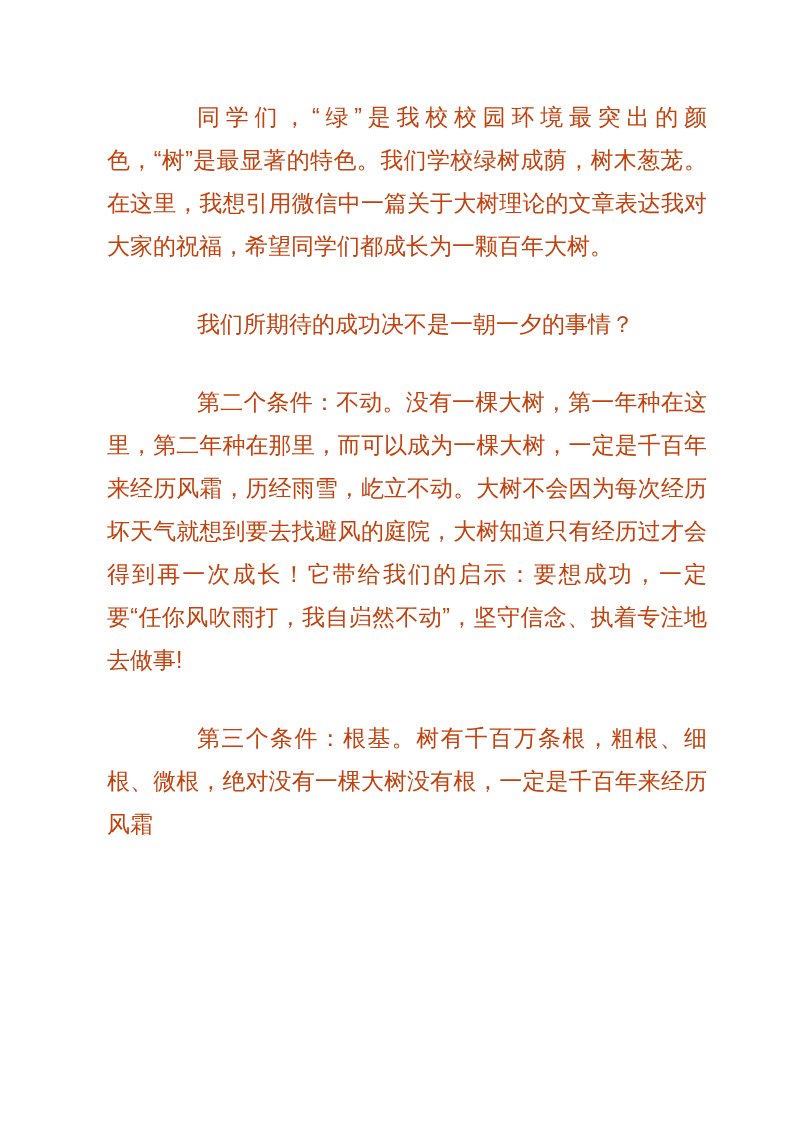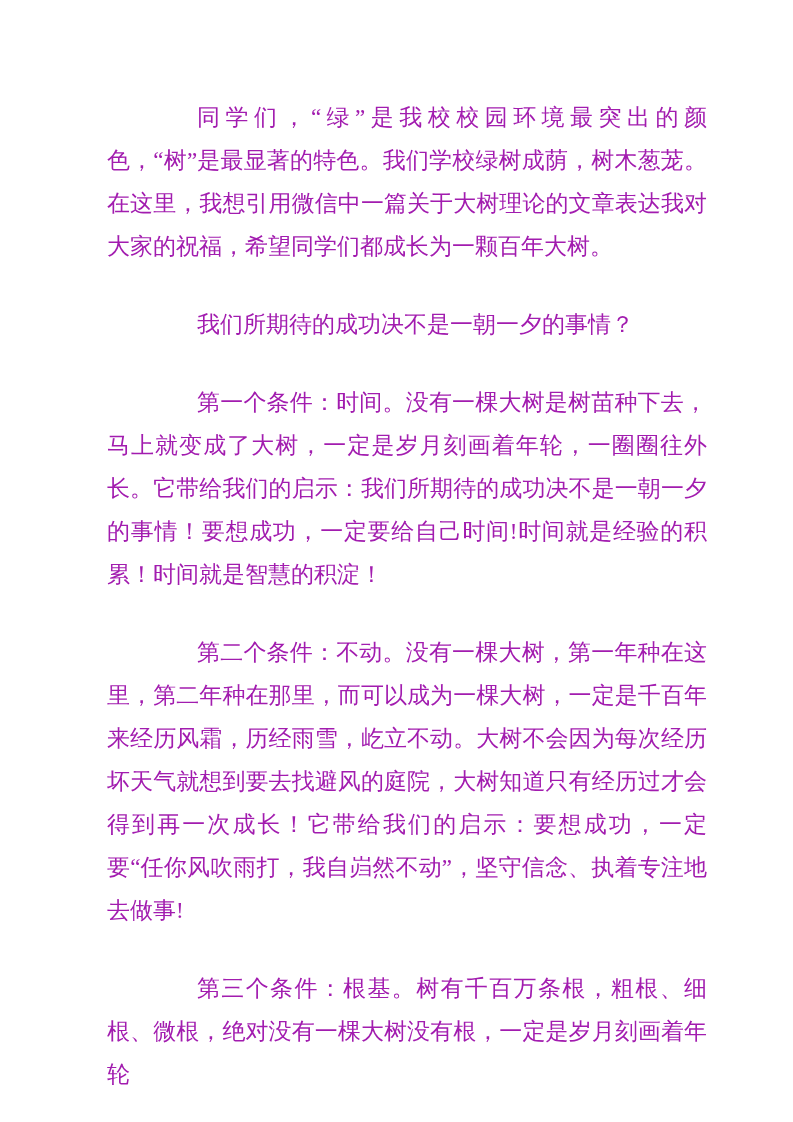--- a/index.html
+++ b/index.html
@@ -14,33 +14,32 @@
   }
   .page {
     box-sizing: border-box;
     width: 793px;
     height: 1122px;
     background: #ffffff;
     padding: 96px 86px 0 107px;
   }
   p.para {
     margin: 0 0 35px 0;
-    font-family: Liberation Serif, serif;
+    font-family: Liberation Sans, sans-serif;
     font-size: 23px;
     line-height: 43px;
-    color: #a21caf;
+    color: #c2410c;
     text-align: justify;
     text-align-last: left;
     text-indent: 90px;
     word-break: break-all;
     overflow-wrap: break-word;
   }
 </style>
 </head>
 <body>
 
 <div class="page">
   <p class="para">同学们，“绿”是我校校园环境最突出的颜色，“树”是最显著的特色。我们学校绿树成荫，树木葱茏。在这里，我想引用微信中一篇关于大树理论的文章表达我对大家的祝福，希望同学们都成长为一颗百年大树。</p>
   <p class="para">我们所期待的成功决不是一朝一夕的事情？</p>
-  <p class="para">第一个条件：时间。没有一棵大树是树苗种下去，马上就变成了大树，一定是岁月刻画着年轮，一圈圈往外长。它带给我们的启示：我们所期待的成功决不是一朝一夕的事情！要想成功，一定要给自己时间!时间就是经验的积累！时间就是智慧的积淀！</p>
   <p class="para">第二个条件：不动。没有一棵大树，第一年种在这里，第二年种在那里，而可以成为一棵大树，一定是千百年来经历风霜，历经雨雪，屹立不动。大树不会因为每次经历坏天气就想到要去找避风的庭院，大树知道只有经历过才会得到再一次成长！它带给我们的启示：要想成功，一定要“任你风吹雨打，我自岿然不动”，坚守信念、执着专注地去做事!</p>
-  <p class="para">第三个条件：根基。树有千百万条根，粗根、细根、微根，绝对没有一棵大树没有根，一定是岁月刻画着年轮</p>
+  <p class="para">第三个条件：根基。树有千百万条根，粗根、细根、微根，绝对没有一棵大树没有根，一定是千百年来经历风霜</p>
 </div>
 
 </body></html>

